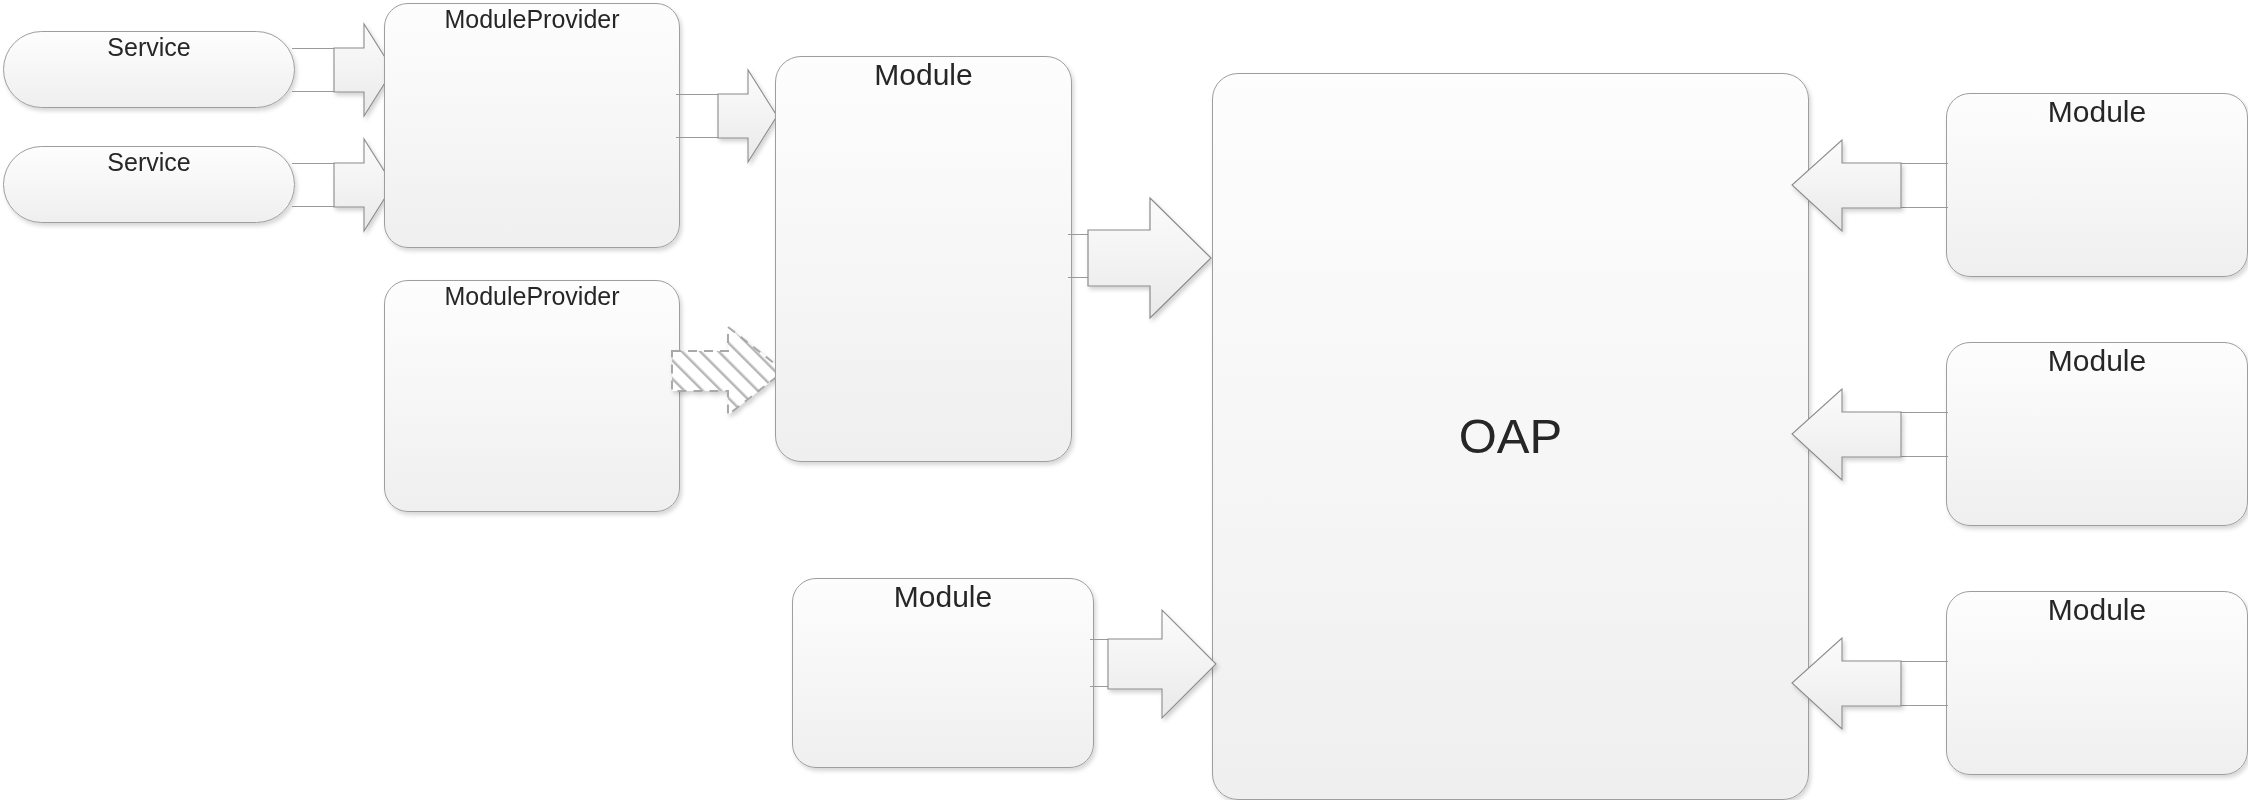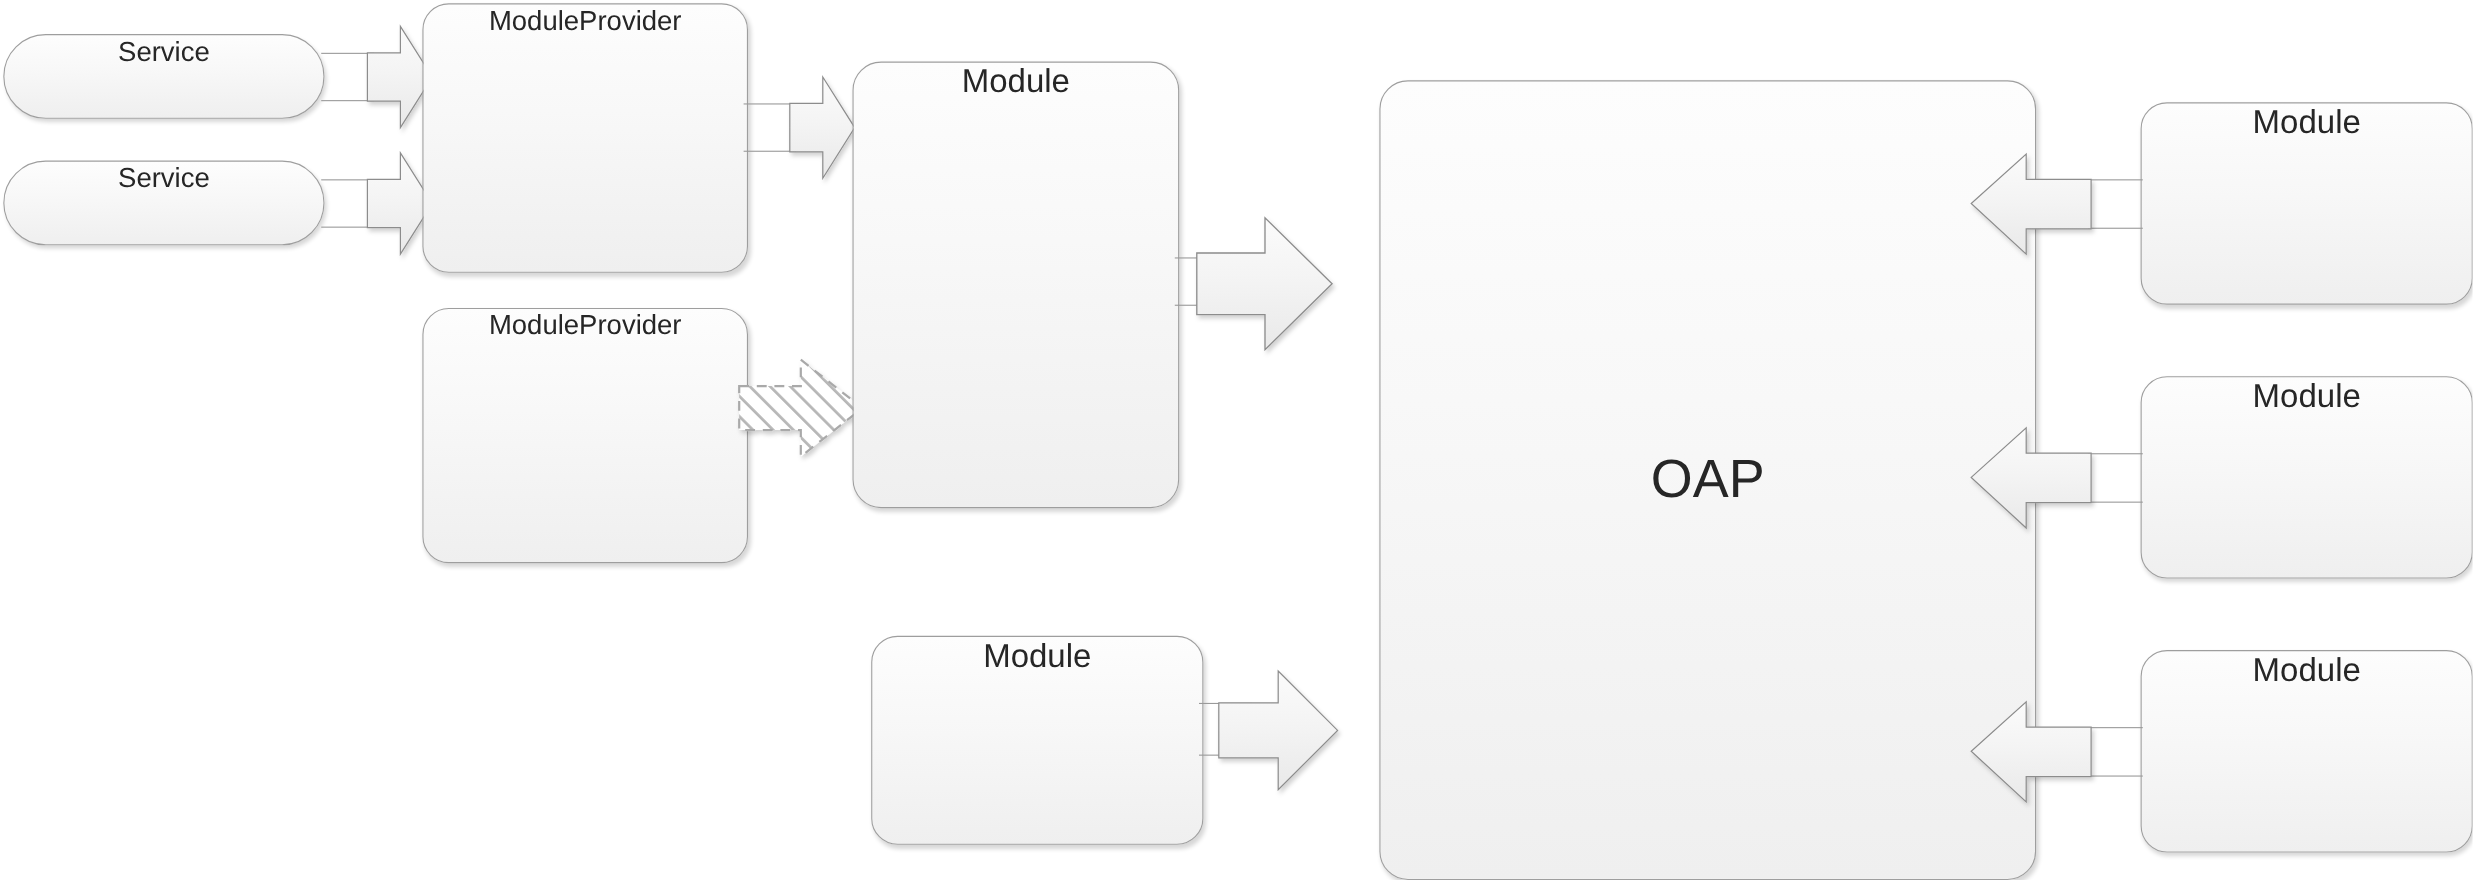--- a/index.html
+++ b/index.html
@@ -138,21 +138,21 @@
   </div>
 
   <div class="stub" style="left:1068px; top:234px; width:48px; height:44px;"></div>
 
   <div class="arrow" style="left:1088px; top:196px;">
     <svg width="128" height="124" viewBox="0 0 128 124">
       <path d="M0,34 L62,34 L62,2 L123,62 L62,122 L62,90 L0,90 Z" fill="url(#arrGrad)" stroke="#8c8c8c" stroke-width="1.2" filter="url(#softshadow)"></path>
     </svg>
   </div>
 
-  <div class="node r-lg t-oap" style="left:1254px; top:73px; width:597px; height:727px; align-items:center;">
+  <div class="node r-lg t-oap" style="left:1212px; top:73px; width:597px; height:727px; align-items:center;">
     <div style="display:flex;flex-direction:column;gap:32px;align-items:center;">
       <span class="label">OAP</span>
     </div>
   </div>
 
   <div class="node r-md t-module-sm" style="left:792px; top:578px; width:302px; height:190px;">
     <span class="label">Module</span>
   </div>
 
   <div class="stub" style="left:1090px; top:639px; width:48px; height:48px;"></div>

